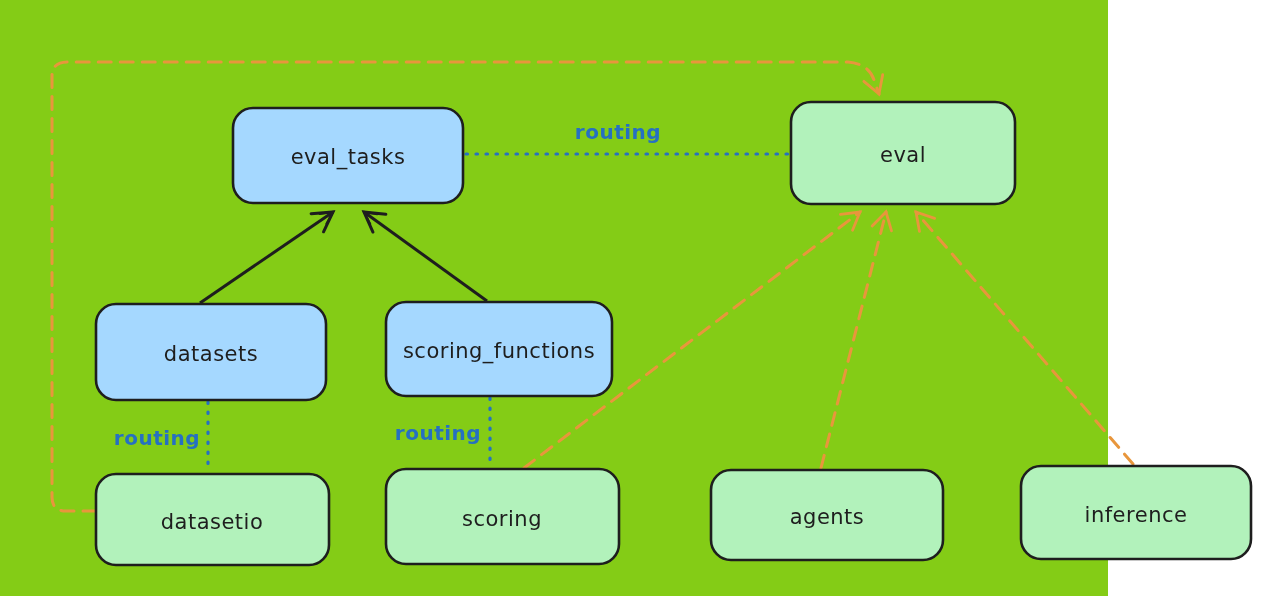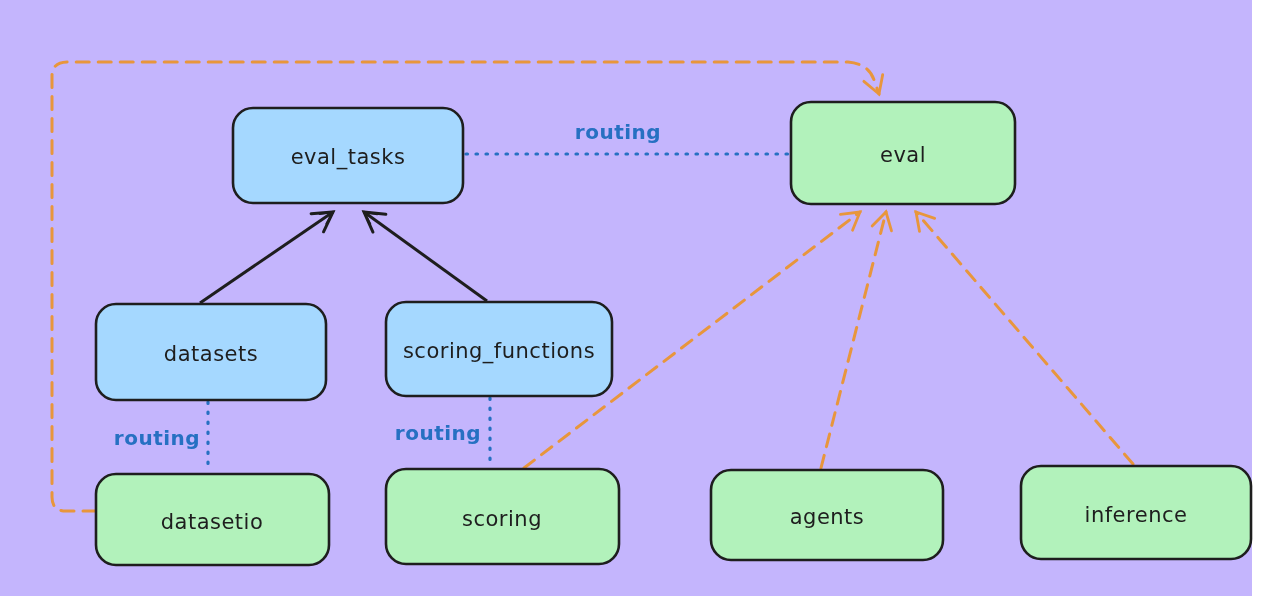--- a/index.html
+++ b/index.html
@@ -2,23 +2,23 @@
 <html><head>
 <meta charset="utf-8">
 <style>
   html, body {
     margin: 0;
     padding: 0;
     background: #ffffff;
   }
   .canvas {
     position: relative;
-    width: 1252px;
+    width: 1108px;
     height: 596px;
-    background: #c4b5fd;
+    background: #84cc16;
     font-family: "DejaVu Sans", sans-serif;
     text-align: center;
   }
   svg { display: block; }
   .node-rect {
     stroke: #1e1e1e;
     stroke-width: 2.6;
   }
   .node-rect.api { fill: #a5d8ff; }
   .node-rect.provider { fill: #b2f2bb; }

